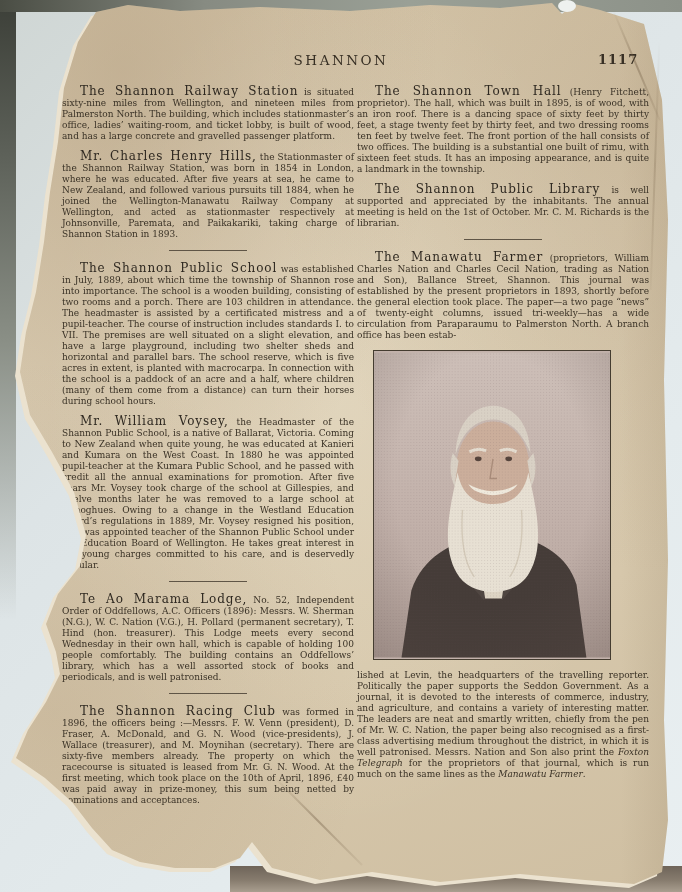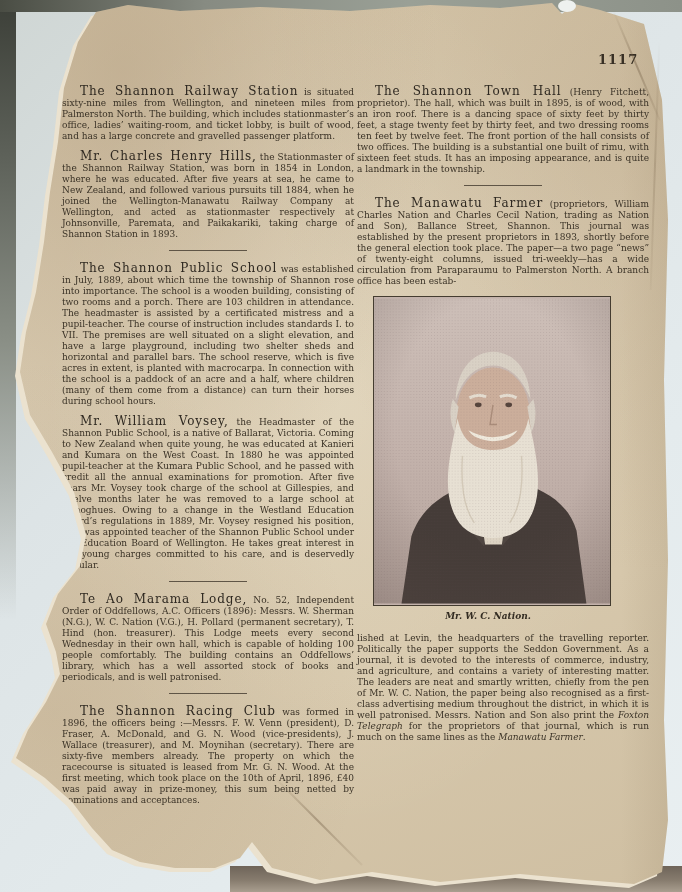--- a/index.html
+++ b/index.html
@@ -60,20 +60,21 @@
 
 <div class="stage">
   <div class="left-band"></div>
   <div class="top-band"></div>
   <div class="bottom-shadow"></div>
 
   <div class="paper-edge"></div>
 
   <div class="paper">
 
+    <div class="page-header">SHANNON</div>
     <div class="page-number">1117</div>
 
     <div class="col col-left">
       <p class="section"><span class="head">The Shannon Railway Station</span><span> is situated sixty-nine miles from Wellington, and nineteen miles from Palmerston North.  The building, which includes stationmaster’s office, ladies’ waiting-room, and ticket lobby, is built of wood, and has a large concrete and gravelled passenger platform.</span></p>
 
       <p class="section"><span class="head">Mr. Charles Henry Hills,</span><span> the Stationmaster of the Shannon Railway Station, was born in 1854 in London, where he was educated.  After five years at sea, he came to New Zealand, and followed various pursuits till 1884, when he joined the Wellington-Manawatu Railway Company at Wellington, and acted as stationmaster respectively at Johnsonville, Paremata, and Paikakariki, taking charge of Shannon Station in 1893.</span></p>
 
       <div class="divider"></div>
 
       <p class="section"><span class="head">The Shannon Public School</span><span> was established in July, 1889, about which time the township of Shannon rose into importance.  The school is a wooden building, consisting of two rooms and a porch.  There are 103 children in attendance. The headmaster is assisted by a certificated mistress and a pupil-teacher.  The course of instruction includes standards I. to VII.  The premises are well situated on a slight elevation, and have a large playground, including two shelter sheds and horizontal and parallel bars.  The school reserve, which is five acres in extent, is planted with macrocarpa.  In connection with the school is a paddock of an acre and a half, where children (many of them come from a distance) can turn their horses during school hours.</span></p>
@@ -85,20 +86,21 @@
       <p class="section"><span class="head">Te Ao Marama Lodge,</span><span> No. 52, Independent Order of Oddfellows, A.C.  Officers (1896): Messrs. W. Sherman (N.G.), W. C. Nation (V.G.), H. Pollard (permanent secretary), T. Hind (hon. treasurer).  This Lodge meets every second Wednesday in their own hall, which is capable of holding 100 people comfortably.  The building contains an Oddfellows’ library, which has a well assorted stock of books and periodicals, and is well patronised.</span></p>
 
       <div class="divider"></div>
 
       <p class="section"><span class="head">The Shannon Racing Club</span><span> was formed in 1896, the officers being :—Messrs. F. W. Venn (president), D. Fraser, A. McDonald, and G. N. Wood (vice-presidents), J. Wallace (treasurer), and M. Moynihan (secretary).  There are sixty-five members already.  The property on which the racecourse is situated is leased from Mr. G. N. Wood.  At the first meeting, which took place on the 10th of April, 1896, £40 was paid away in prize-money, this sum being netted by nominations and acceptances.</span></p>
     </div>
 
     <div class="col col-right">
       <p class="section"><span class="head">The Shannon Town Hall</span><span> (Henry Fitchett, proprietor).  The hall, which was built in 1895, is of wood, with an iron roof.  There is a dancing space of sixty feet by thirty feet, a stage twenty feet by thirty feet, and two dressing rooms ten feet by twelve feet.  The front portion of the hall consists of two offices. The building is a substantial one built of rimu, with sixteen feet studs.  It has an imposing appearance, and is quite a landmark in the township.</span></p>
 
+      <p class="section"><span class="head">The Shannon Public Library</span><span> is well supported and appreciated by the inhabitants.  The annual meeting is held on the 1st of October.  Mr. C. M. Richards is the librarian.</span></p>
 
       <div class="divider"></div>
 
       <p class="section"><span class="head">The Manawatu Farmer</span><span> (proprietors, William Charles Nation and Charles Cecil Nation, trading as Nation and Son), Ballance Street, Shannon.  This journal was established by the present proprietors in 1893, shortly before the general election took place.  The paper—a two page “news” of twenty-eight columns, issued tri-weekly—has a wide circulation from Paraparaumu to Palmerston North.  A branch office has been estab-</span></p>
 
       <div class="photo-block">
         <div class="photo-frame">
           <svg viewBox="0 0 240 310" xmlns="http://www.w3.org/2000/svg">
             <defs>
               <linearGradient id="bgGrad" x1="0" y1="0" x2="0" y2="1">
@@ -140,21 +142,20 @@
             </g>
             <g>
               <path d="M 85 122 C 77 158 68 196 84 224 C 98 250 144 250 158 224 C 174 196 165 158 157 122 C 152 148 136 154 121 154 C 106 154 90 148 85 122 Z" fill="#e7e0d3"></path>
               <path d="M 96 134 Q 121 148 146 134 Q 140 144 121 145 Q 102 144 96 134 Z" fill="#efe9dc"></path>
               <path d="M 90 160 C 88 190 92 214 102 228 M 150 160 C 152 190 148 214 138 228" stroke="#d3c9b8" stroke-width="1.4" fill="none"></path>
             </g>
             <rect x="0" y="0" width="240" height="310" fill="url(#ht)"></rect>
             <rect x="0" y="0" width="240" height="310" fill="url(#vin)"></rect>
           </svg>
         </div>
-        <div class="photo-caption">Mr. W. C. Nation.</div>
       </div>
 
       <p class="section no-indent"><span>lished at Levin, the headquarters of the travelling reporter. Politically the paper supports the Seddon Government.  As a journal, it is devoted to the interests of commerce, industry, and agriculture, and contains a variety of interesting matter.  The leaders are neat and smartly written, chiefly from the pen of Mr. W. C. Nation, the paper being also recognised as a first-class advertising medium throughout the district, in which it is well patronised. Messrs. Nation and Son also print the </span><span class="it">Foxton Telegraph</span><span> for the proprietors of that journal, which is run much on the same lines as the </span><span class="it">Manawatu Farmer</span><span>.</span></p>
     </div>
 
   </div>
 
   <div class="paper-hole"></div>
   <div class="crease crease-tr"></div>
   <div class="crease crease-bl"></div>

